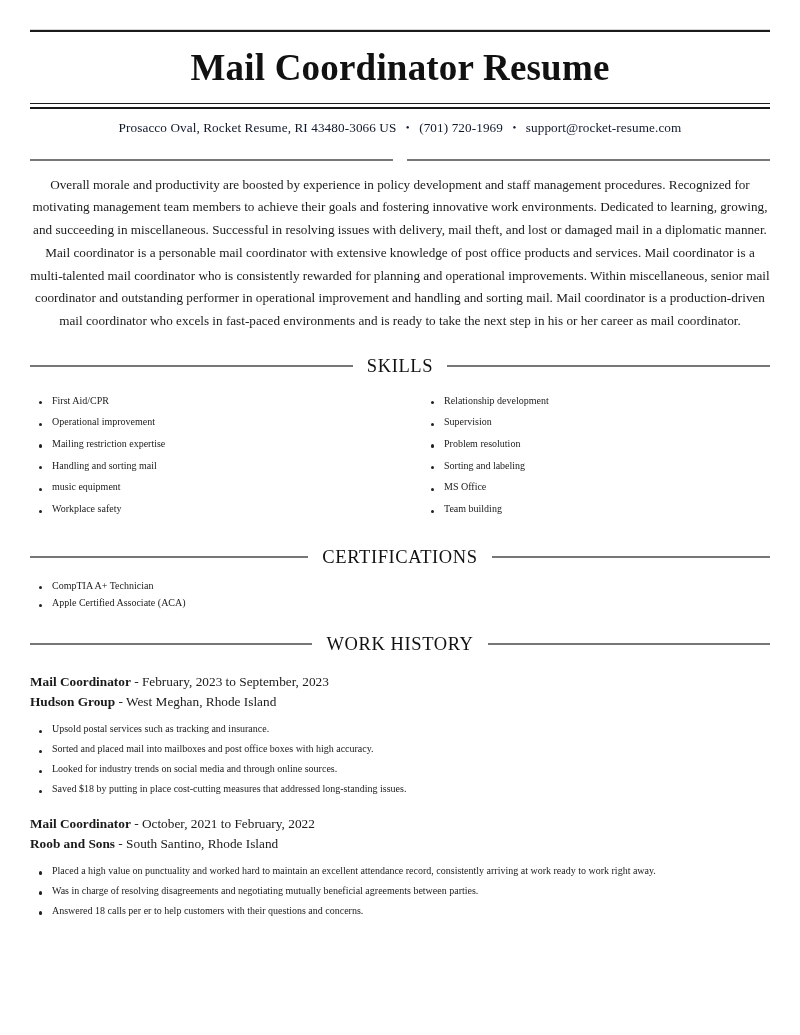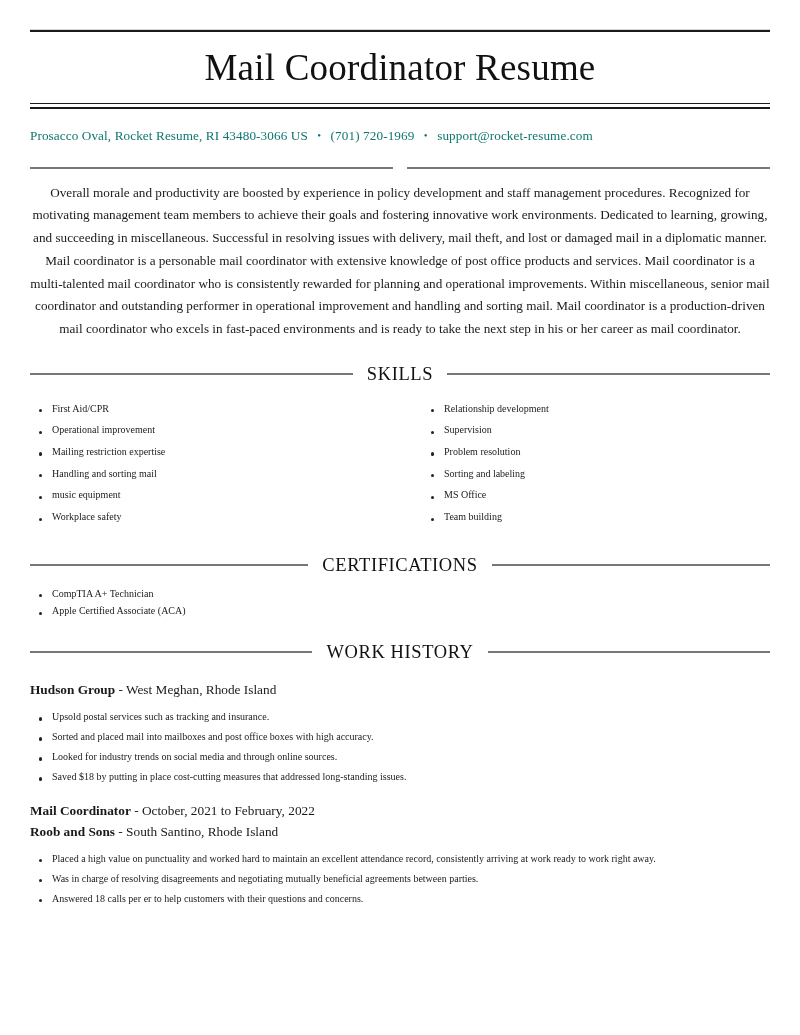--- a/index.html
+++ b/index.html
@@ -26,40 +26,40 @@
   .header-rule-top {
     margin-top: 29px;
     border-top: 1.4px solid #d6d6d6;
     border-bottom: 2.2px solid #1b1b1b;
     height: 3px;
     box-sizing: border-box;
   }
   .resume-title {
     text-align: center;
     font-size: 37px;
-    font-weight: 400;
+    font-weight: 700;
     letter-spacing: 0.2px;
     line-height: 1.1;
     margin: 16px 0 14px 0;
     color: #111111;
   }
   .header-rule-bottom-thin {
     border-top: 1.3px solid #1b1b1b;
     height: 0;
   }
   .header-rule-bottom-thick {
     margin-top: 3px;
     border-top: 2.6px solid #1b1b1b;
     height: 0;
   }
   .contact-line {
-    text-align: left;
+    text-align: center;
     font-size: 13.2px;
-    margin-top: 19px;
-    color: #0f766e;
+    margin-top: 11px;
+    color: #0f172a;
     letter-spacing: 0.1px;
   }
   .contact-sep {
     display: inline-block;
     padding: 0 6px;
     font-size: 11px;
     vertical-align: 1px;
   }
 
   
@@ -235,20 +235,25 @@
 
   <div>
     <div class="section-head">
       <span class="line"></span>
       <span class="label">WORK HISTORY</span>
       <span class="line"></span>
     </div>
 
     <div class="job">
       <div class="job-line">
+        <span class="strong">Mail Coordinator</span>
+        <span>-</span>
+        <span>February, 2023 to September, 2023</span>
+      </div>
+      <div class="job-line">
         <span class="strong">Hudson Group</span>
         <span>-</span>
         <span>West Meghan, Rhode Island</span>
       </div>
       <ul class="bullets">
         <li>Upsold postal services such as tracking and insurance.</li>
         <li>Sorted and placed mail into mailboxes and post office boxes with high accuracy.</li>
         <li>Looked for industry trends on social media and through online sources.</li>
         <li>Saved $18 by putting in place cost-cutting measures that addressed long-standing issues.</li>
       </ul>

